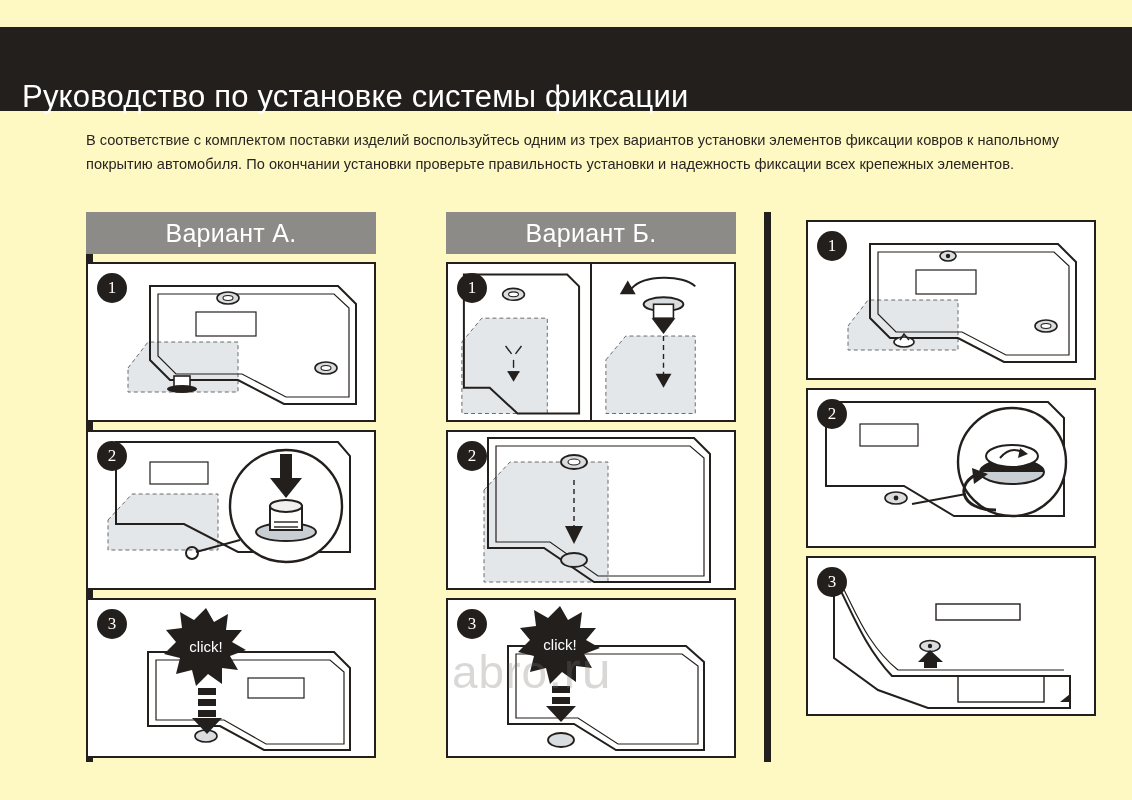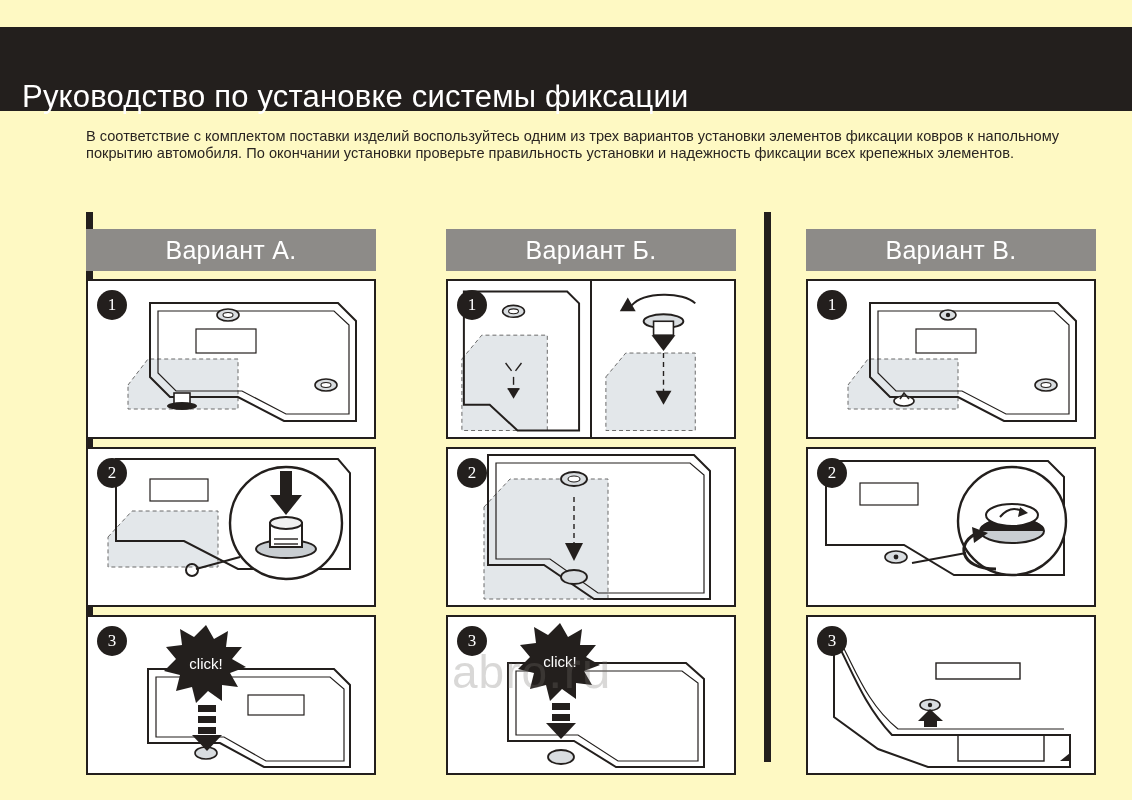--- a/index.html
+++ b/index.html
@@ -35,35 +35,35 @@
     letter-spacing: 0.2px;
     white-space: nowrap;
   }
   
   .intro {
     position: absolute;
     left: 86px;
     top: 128px;
     width: 1000px;
     font-size: 14.6px;
-    line-height: 17px;
+    line-height: 24px;
     color: #2a2522;
     text-align: left;
   }
   
   .columns {
     position: absolute;
     left: 86px;
     top: 212px;
     width: 1000px;
     height: 550px;
   }
   .col {
     position: absolute;
-    top: 17px;
+    top: 0;
     height: 550px;
     text-align: center;
   }
   .col-a { left: 0px;   width: 290px; }
   .col-b { left: 360px; width: 290px; }
   .col-c { left: 720px; width: 290px; }
 
   .divider {
     position: absolute;
     top: 0;
@@ -300,21 +300,20 @@
               <rect x="104" y="97" width="18" height="7"></rect>
               <polygon points="98,106 128,106 113,122"></polygon>
             </g>
             <ellipse cx="113" cy="140" rx="13" ry="7" fill="#d9dde0" stroke="#231f1d" stroke-width="1.8"></ellipse>
           </svg>
         </div>
       </div>
     </div>
 
     <div class="col col-c">
-      <div class="col-header">Вариант В.</div>
       <div class="panels">
 
         <div class="panel">
           <div class="step-badge">1</div>
           <svg class="svgbox" viewBox="0 0 286 156">
             <path d="M40 104 L60 78 L150 78 L150 128 L40 128 Z" fill="#e3e7ea" stroke="#6b6b6b" stroke-width="1" stroke-dasharray="4 3"></path>
             <path d="M62 22 L250 22 L268 40 L268 140 L196 140 L150 116 L82 116 L62 96 Z" fill="none" stroke="#231f1d" stroke-width="2"></path>
             <path d="M70 30 L246 30 L261 44 L261 133 L198 133 L154 110 L88 110 L70 92 Z" fill="none" stroke="#231f1d" stroke-width="1.2"></path>
             <rect x="108" y="48" width="60" height="24" fill="none" stroke="#231f1d" stroke-width="1.2"></rect>
             <ellipse cx="140" cy="34" rx="8" ry="5" fill="#d9dde0" stroke="#231f1d" stroke-width="1.6"></ellipse>

